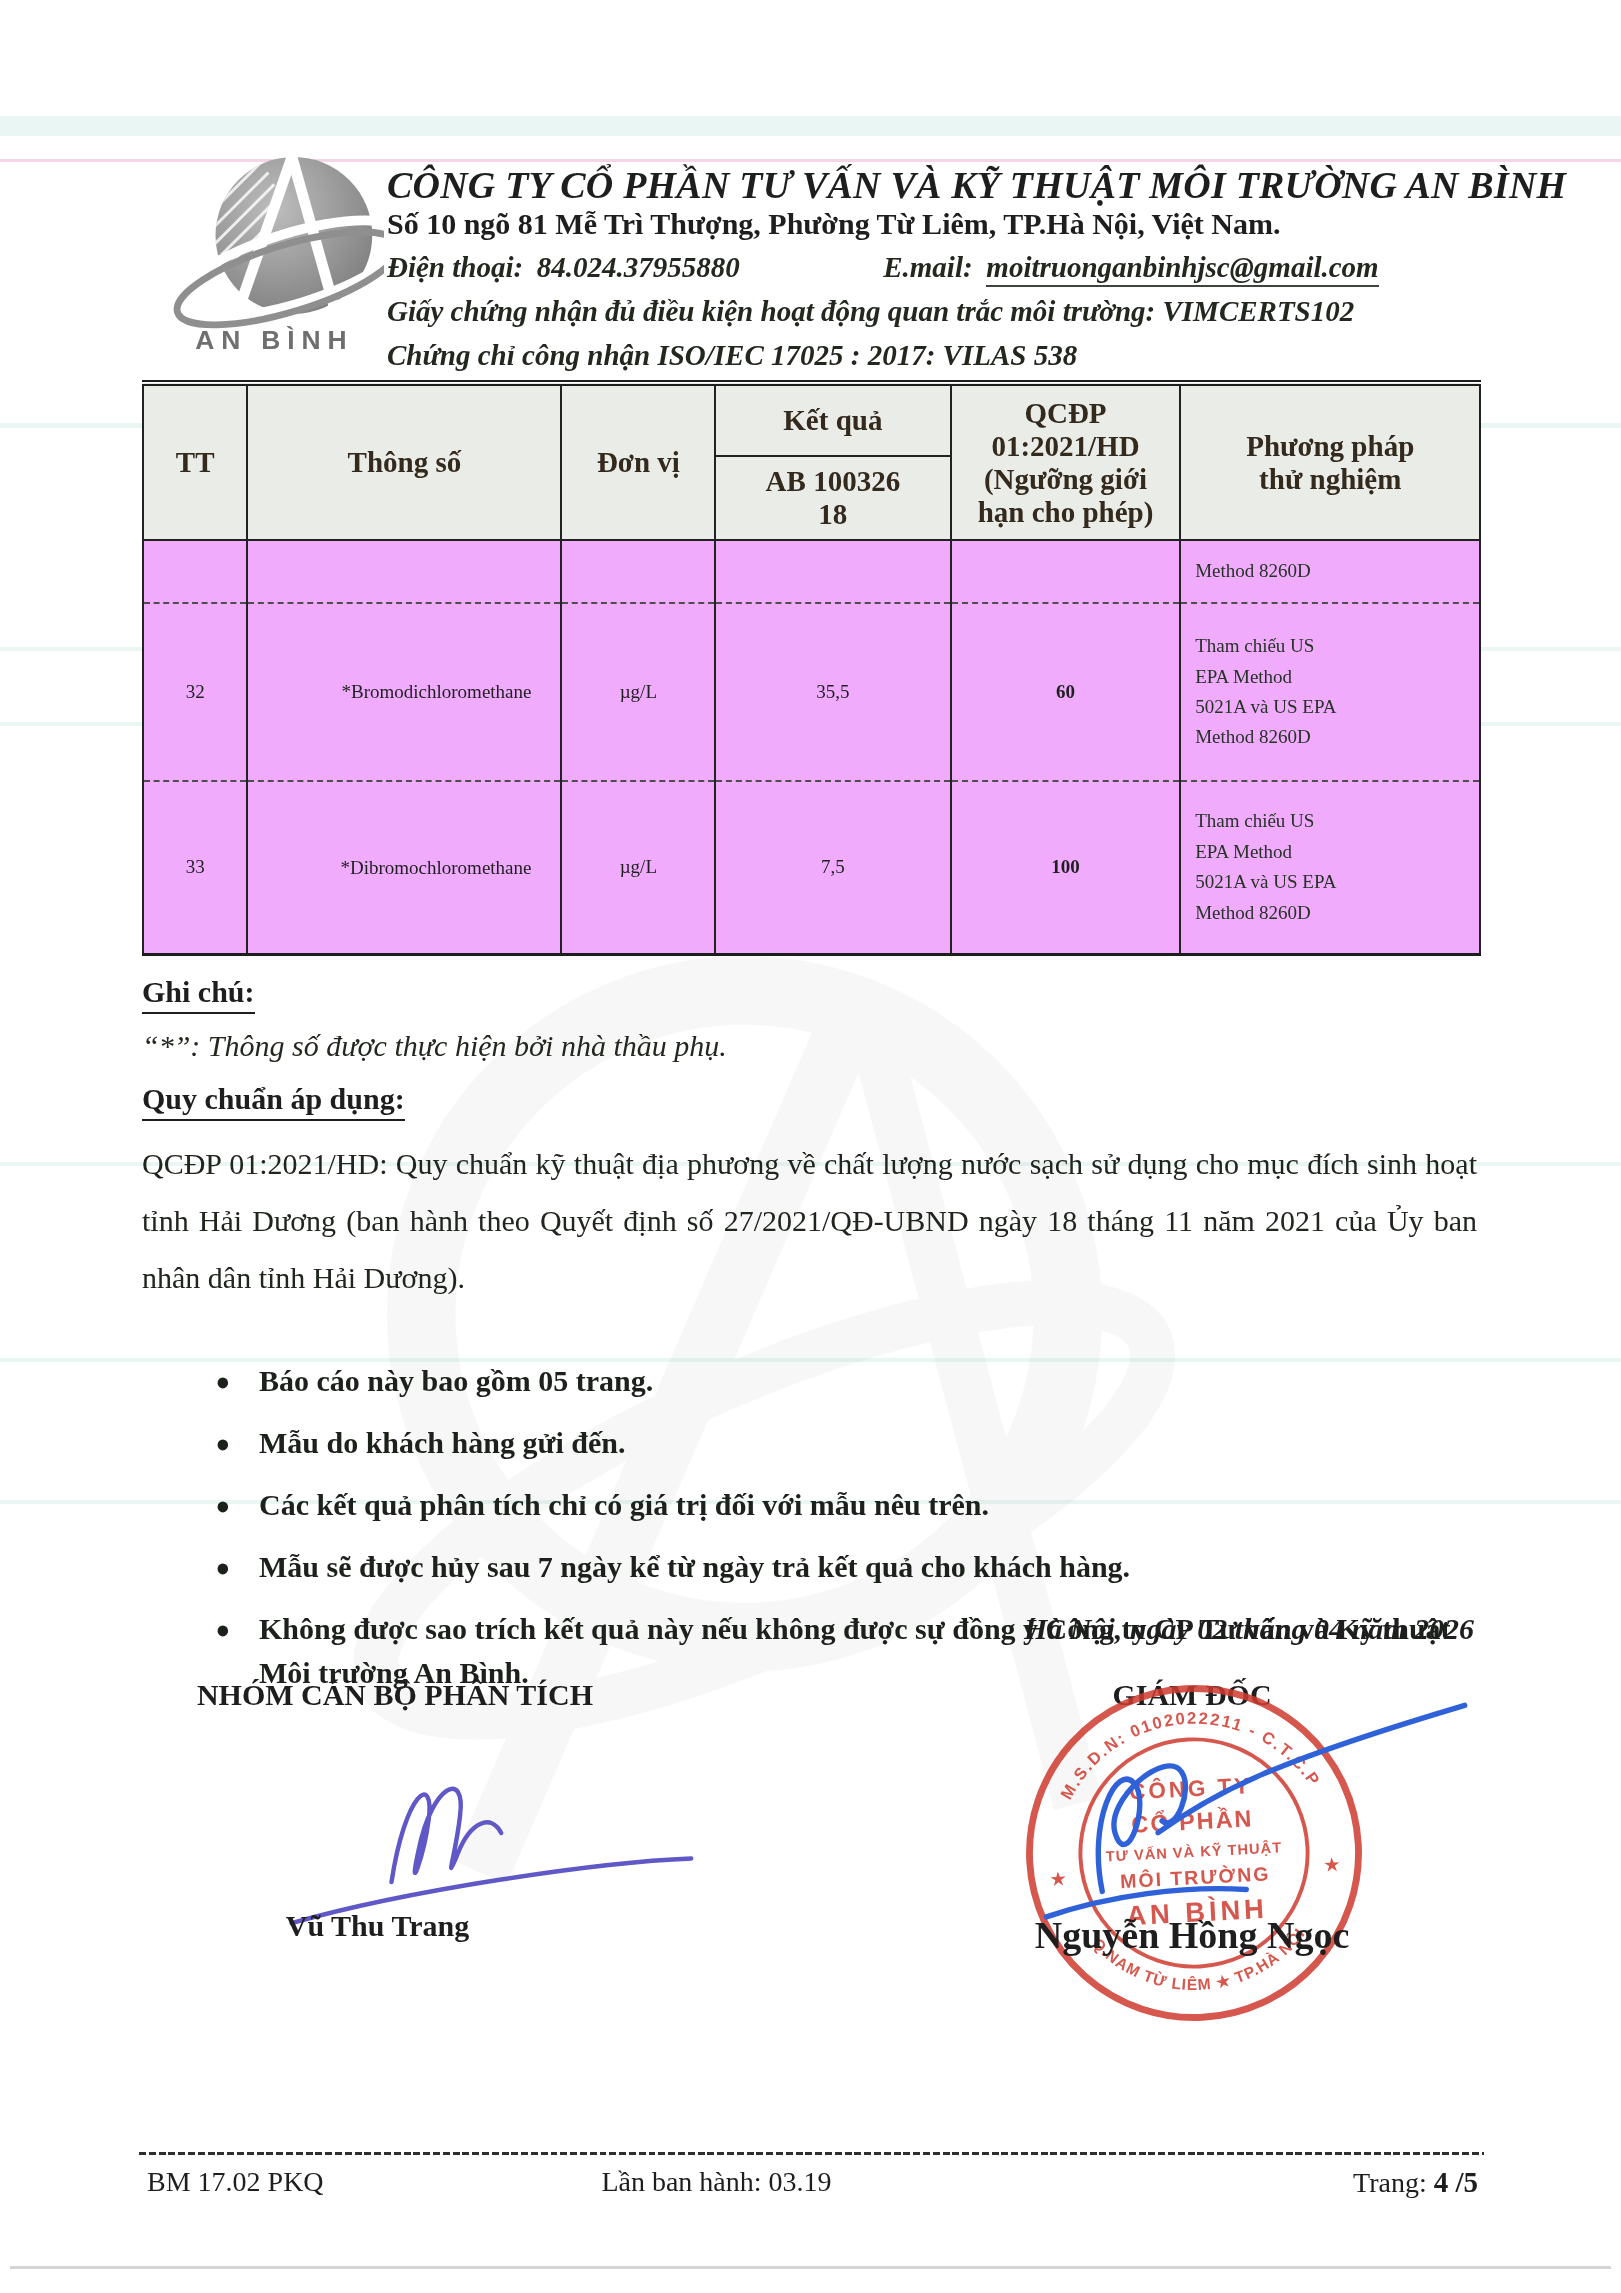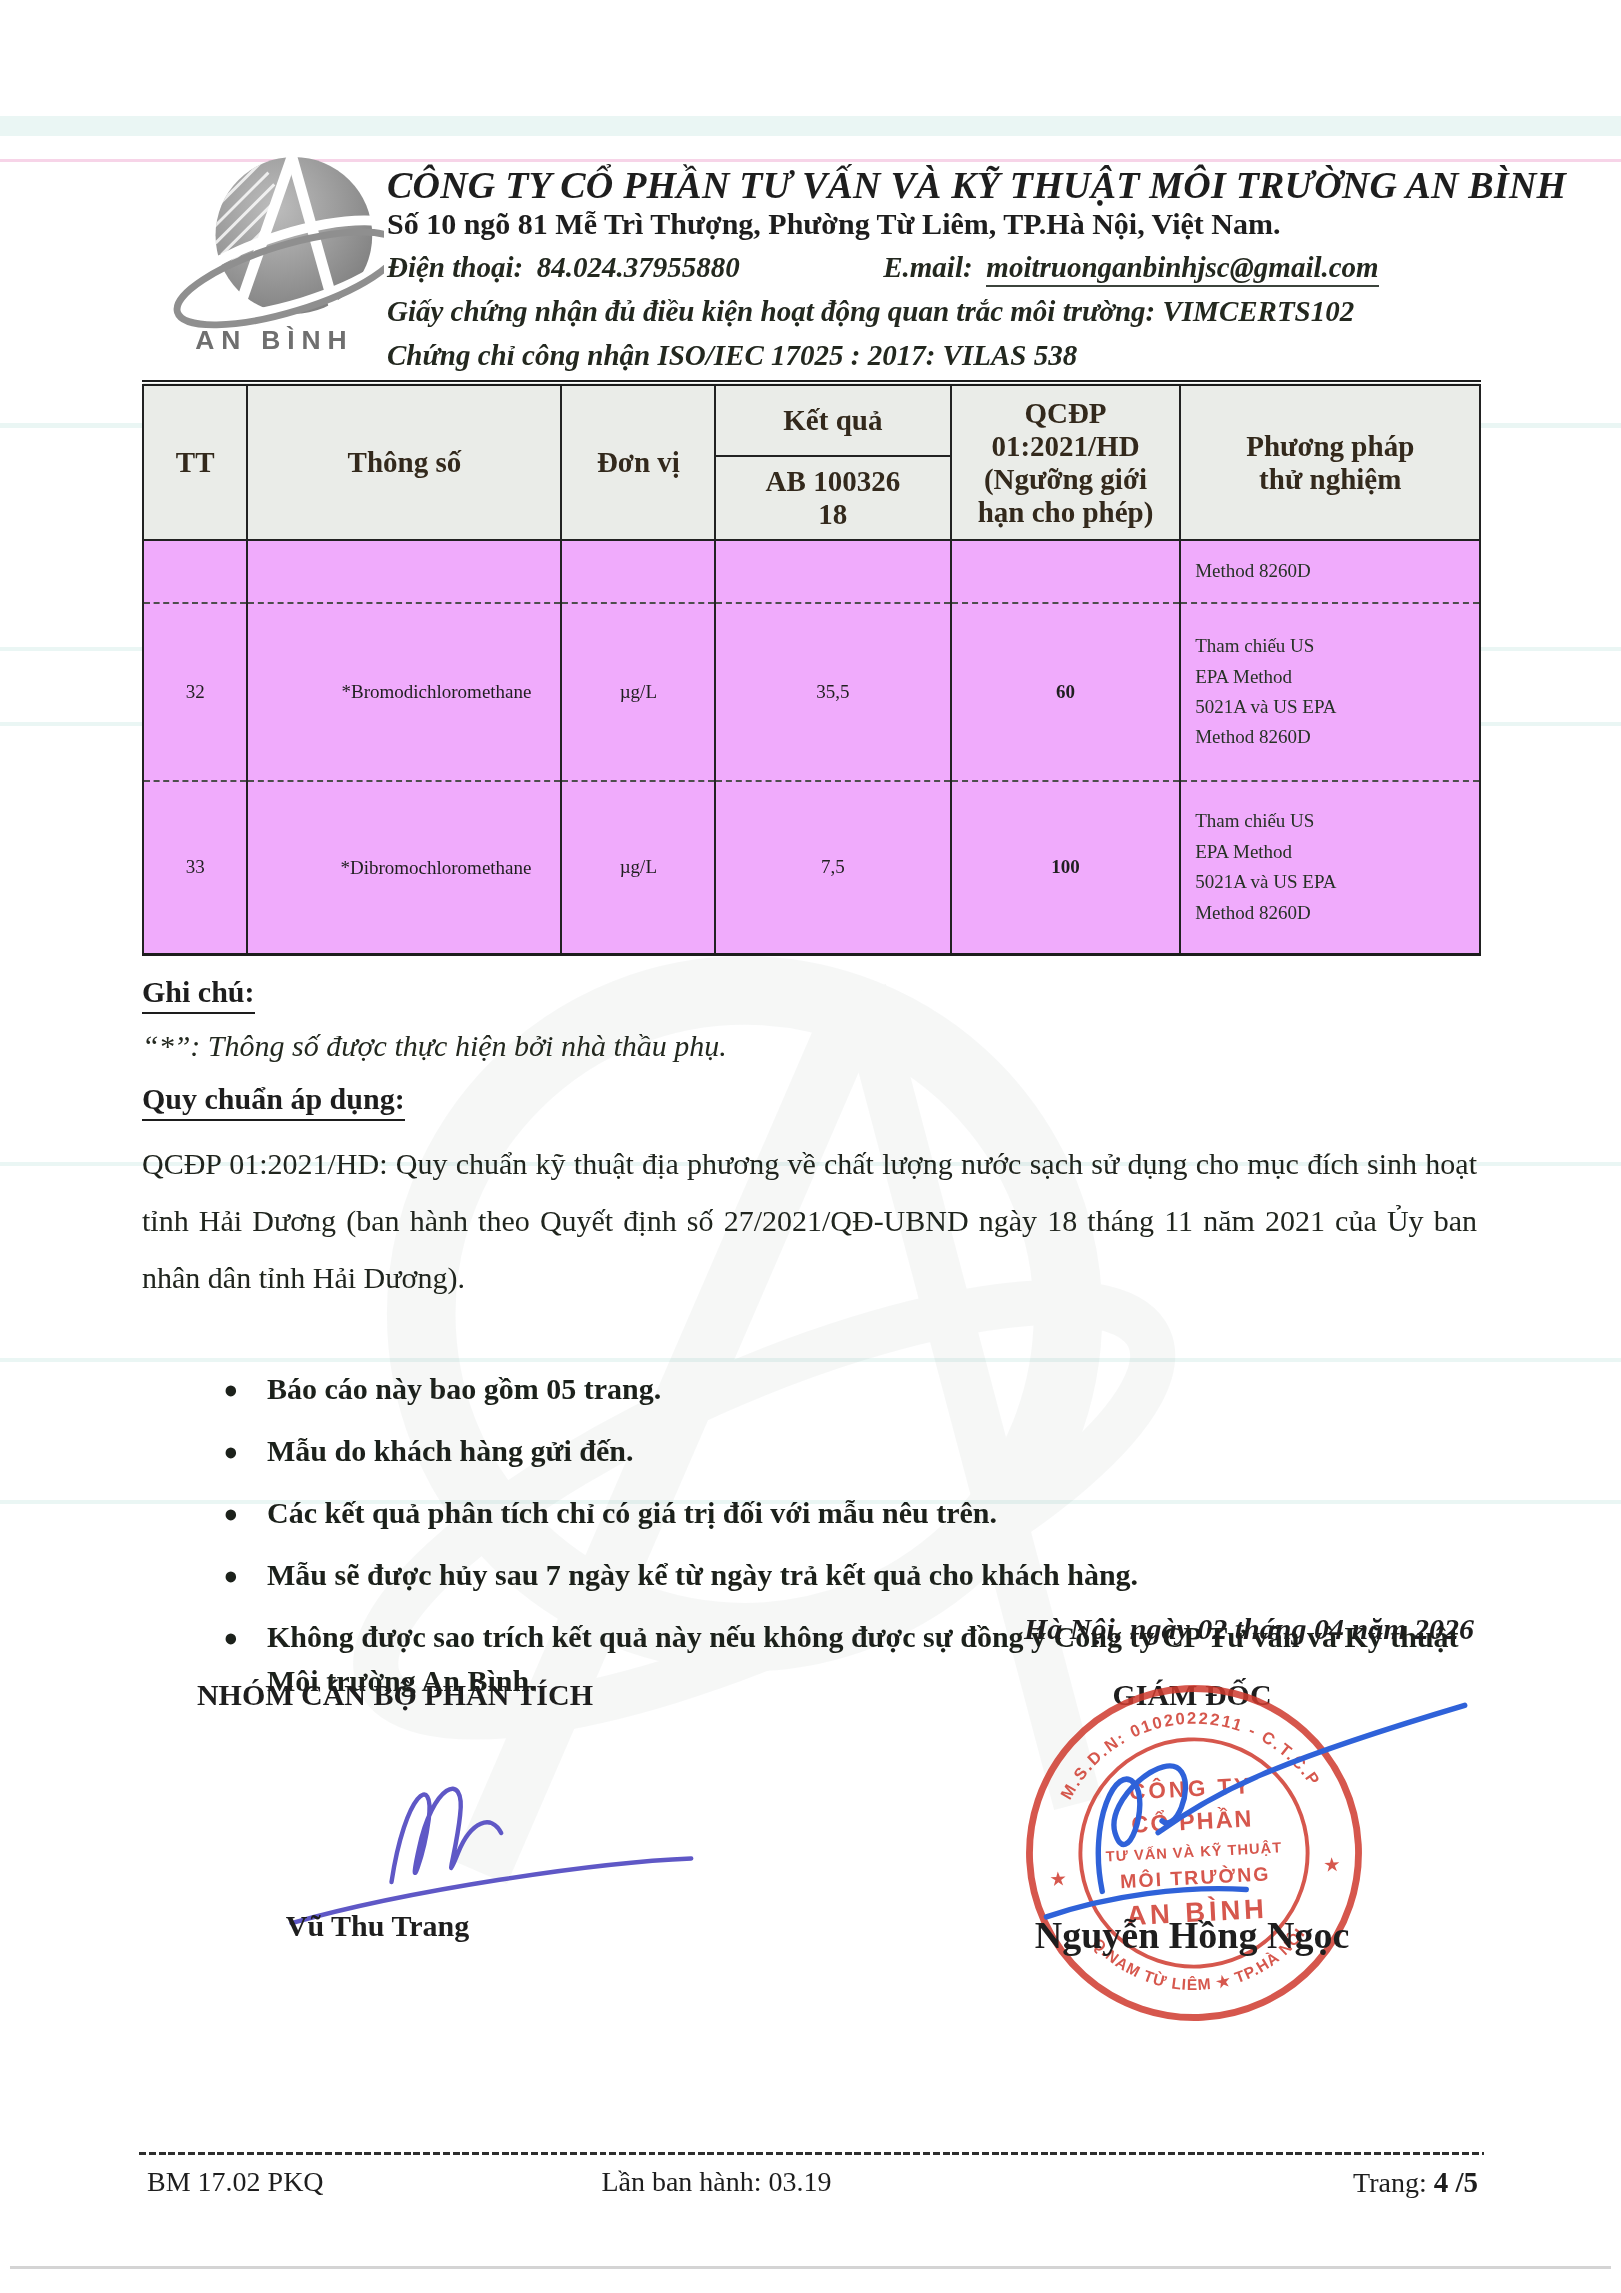--- a/index.html
+++ b/index.html
@@ -56,21 +56,21 @@
   
   .sec-title{position:absolute;left:142px;font-size:30px;font-weight:bold;}
   .sec-title .u{display:inline-block;border-bottom:2.9px solid #1d1d1d;padding-bottom:2.9px;}
   .note-star{position:absolute;left:142px;top:1029px;font-size:30px;font-style:italic;color:#23281f;}
   .std-par{
     position:absolute;left:142px;top:1135px;width:1335px;font-size:30px;line-height:1.9;
     text-align:justify;color:#20251e;
   }
 
   
-  .bullets{position:absolute;left:251px;top:1351px;width:1233px;list-style:none;margin:16px;padding:0;}
+  .bullets{position:absolute;left:251px;top:1351px;width:1233px;list-style:none;margin:8px;padding:0;}
   .bullets li{
     position:relative;font-size:30px;font-weight:bold;line-height:1.45;margin-bottom:18.6px;color:#1c211b;
   }
   .bullets li::before{content:"•";position:absolute;left:-43px;top:-2.9px;font-size:39px;}
 
   
   .date-line{position:absolute;right:147px;top:1612px;font-size:30px;font-weight:bold;font-style:italic;white-space:nowrap;}
   .sig-title-left{position:absolute;left:162px;top:1678px;width:431px;text-align:right;font-size:30px;font-weight:bold;}
   .sig-title-right{position:absolute;left:990px;top:1678px;width:404px;text-align:center;font-size:30px;font-weight:bold;}
   .sig-name-left{position:absolute;left:162px;top:1909px;width:431px;text-align:center;font-size:30px;font-weight:bold;}

